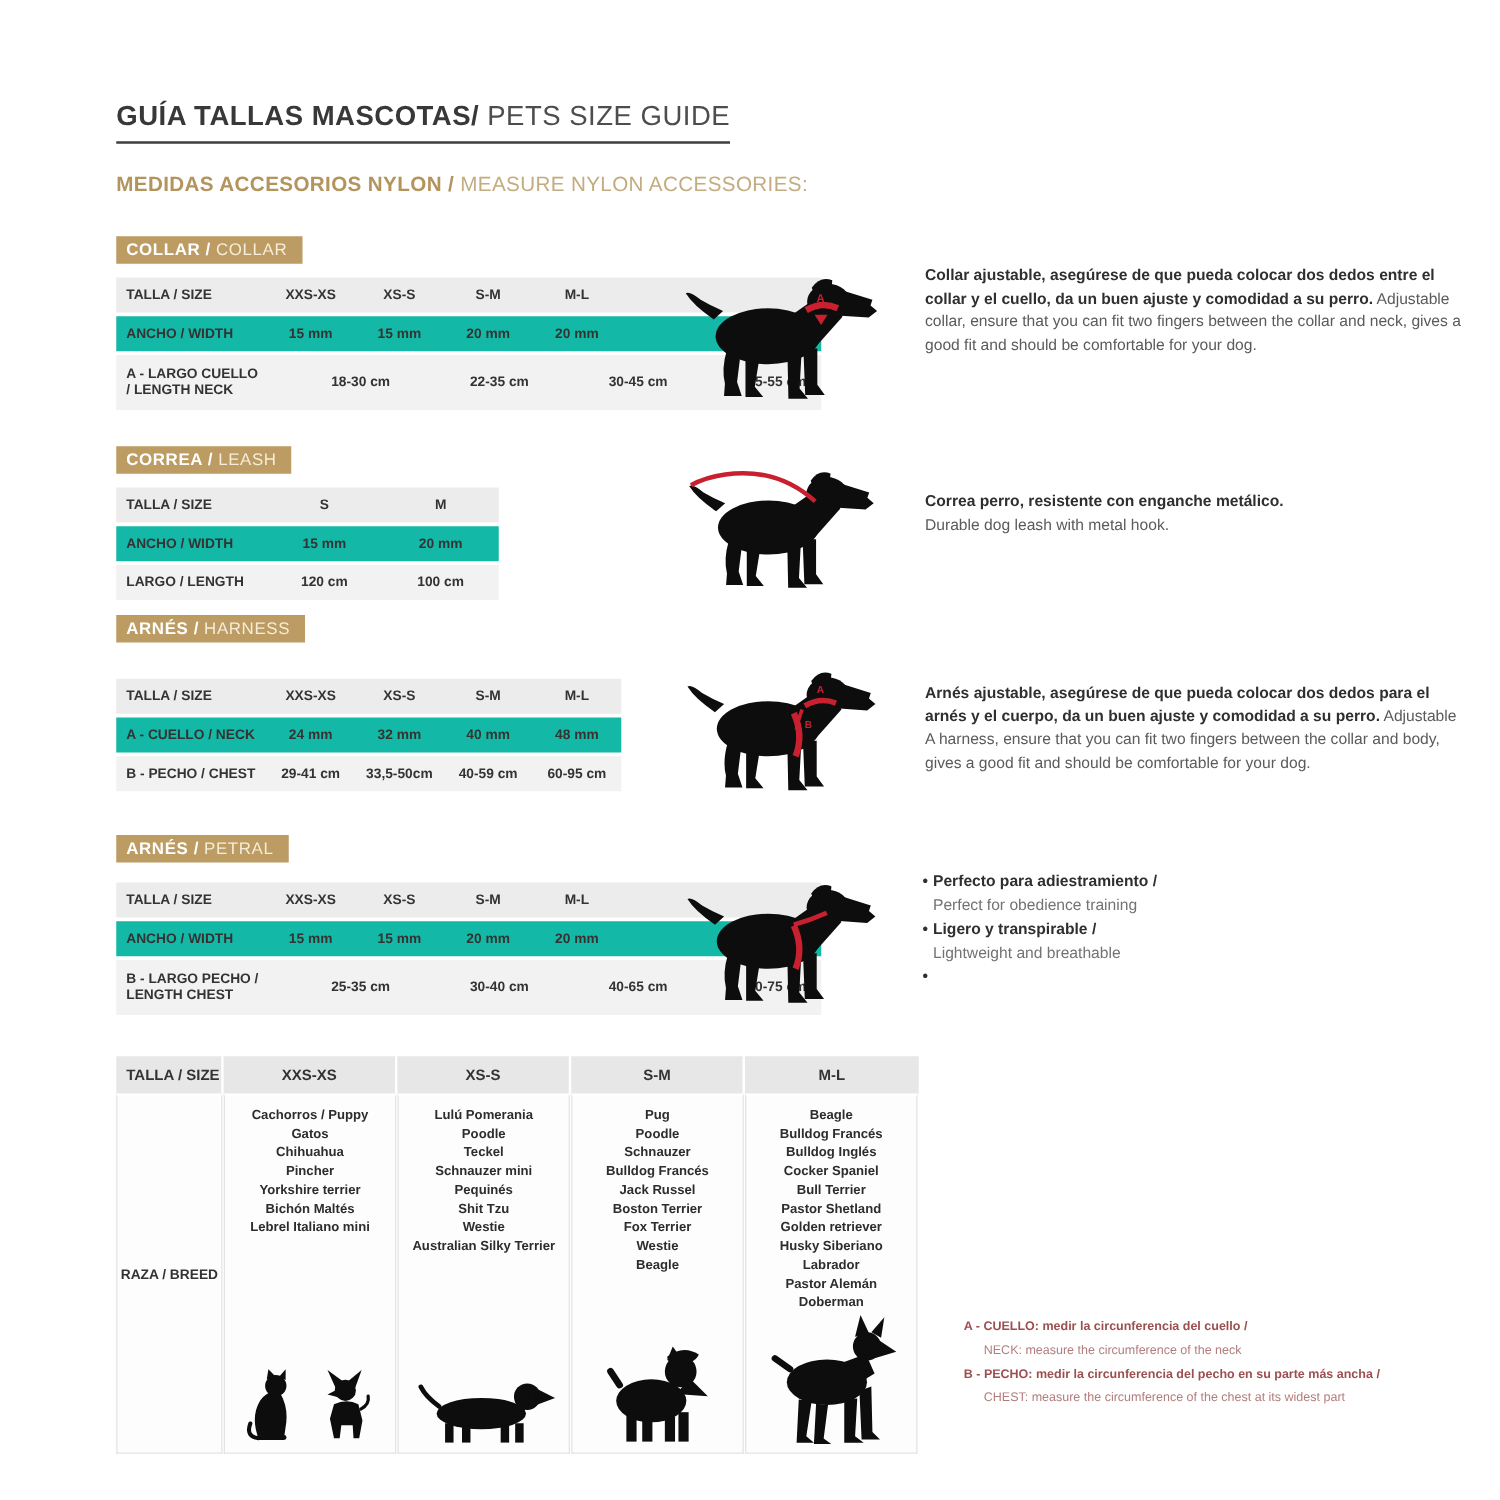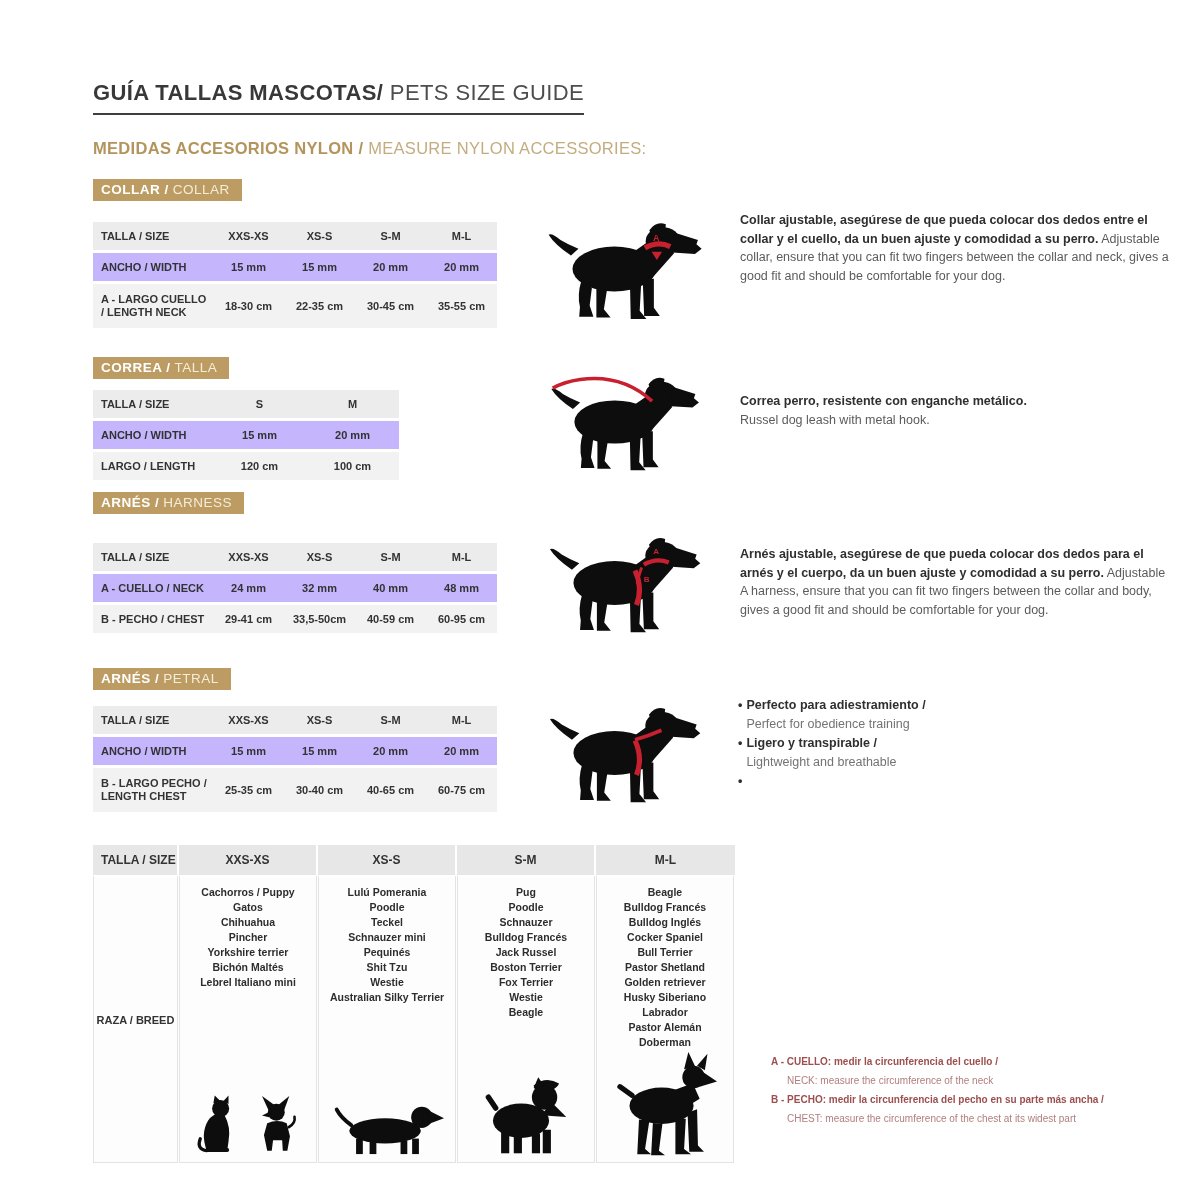--- a/index.html
+++ b/index.html
@@ -21,26 +21,26 @@
   .badge { position:absolute; background:#bc9c62; color:#fff; font-size:13.5px;
            padding:3px 12px 4px 8px; letter-spacing:.5px; }
   .badge .b-es { font-weight:bold; color:#ffffff; }
   .badge .b-en { font-weight:normal; color:rgba(255,250,238,.85); margin-left:4px; }
 
   
   .size-table { position:absolute; display:flex; flex-direction:column; gap:3px; }
   .size-table .tr { display:grid; align-items:center; min-height:28px; }
   .size-table.w4 .tr { grid-template-columns:120px repeat(4,71px); }
   .size-table.w2 .tr { grid-template-columns:120px repeat(2,93px); }
-  .size-table .tr.tall { min-height:44px; }
+  .size-table .tr.tall { min-height:44px;gap:40px; }
   .size-table .td { font-size:11px; font-weight:bold; color:#333; text-align:center;
                     align-self:stretch; display:flex; align-items:center; justify-content:center; }
   .size-table .td.label { justify-content:flex-start; text-align:left; padding:2px 4px 2px 8px; line-height:13px; }
   .bg1 { background:#ececec; }
-  .bg2 { background:#c4b5fd; }
+  .bg2 { background:#14b8a6; }
   .bg3 { background:#f2f2f2; }
 
   
   .desc { position:absolute; width:432px; font-size:12.5px; line-height:18.5px; }
   .desc .d-es { font-weight:bold; color:#2f2f2f; }
   .desc .d-en { font-weight:normal; color:#5b5b5b; }
 
   
   .bullets { position:absolute; width:440px; font-size:12.5px; line-height:18.5px; }
   .bullet { display:flex; margin-bottom:1px; }
@@ -97,21 +97,21 @@
   </svg>
 
   <div class="title">
     <span class="t-es">GUÍA TALLAS MASCOTAS/</span><span class="t-en"> PETS SIZE GUIDE</span>
   </div>
 
   <div class="subtitle">
     <span class="s-es">MEDIDAS ACCESORIOS NYLON /</span><span class="s-en"> MEASURE NYLON ACCESSORIES:</span>
   </div>
 
-  <div class="badge" style="left:93px; top:179px;">
+  <div class="badge" style="left:93px; top:189px;">
     <span class="b-es">COLLAR /</span><span class="b-en">COLLAR</span>
   </div>
 
   <div class="size-table w4" style="left:93px; top:222px;">
     <div class="tr bg1">
       <div class="td label">TALLA / SIZE</div>
       <div class="td">XXS-XS</div>
       <div class="td">XS-S</div>
       <div class="td">S-M</div>
       <div class="td">M-L</div>
@@ -140,21 +140,21 @@
       <polygon points="140,52 154,52 147,63" fill="#c8202e"></polygon>
     </svg>
   </div>
 
   <div class="desc" style="left:740px; top:211px;">
     <span class="d-es">Collar ajustable, asegúrese de que pueda colocar dos dedos entre el collar y el cuello, da un buen ajuste y comodidad a su perro.</span>
     <span class="d-en">Adjustable collar, ensure that you can fit two fingers between the collar and neck, gives a good fit and should be comfortable for your dog.</span>
   </div>
 
   <div class="badge" style="left:93px; top:357px;">
-    <span class="b-es">CORREA /</span><span class="b-en">TALLA</span>
+    <span class="b-es">CORREA /</span><span class="b-en">LEASH</span>
   </div>
 
   <div class="size-table w2" style="left:93px; top:390px;">
     <div class="tr bg1">
       <div class="td label">TALLA / SIZE</div>
       <div class="td">S</div>
       <div class="td">M</div>
     </div>
     <div class="tr bg2">
       <div class="td label">ANCHO / WIDTH</div>
@@ -170,21 +170,21 @@
 
   <div class="dog-fig" style="left:528px; top:368px;">
     <svg width="195" height="108" viewBox="0 0 210 150">
       <use href="#dog-base"></use>
       <path d="M142,46 Q100,8 42,16 Q20,19 4,28" stroke="#c8202e" stroke-width="5" fill="none"></path>
     </svg>
   </div>
 
   <div class="desc" style="left:740px; top:392px;">
     <span class="d-es">Correa perro, resistente con enganche metálico.</span><br>
-    <span class="d-en">Russel dog leash with metal hook.</span>
+    <span class="d-en">Durable dog leash with metal hook.</span>
   </div>
 
   <div class="badge" style="left:93px; top:492px;">
     <span class="b-es">ARNÉS /</span><span class="b-en">HARNESS</span>
   </div>
 
   <div class="size-table w4" style="left:93px; top:543px;">
     <div class="tr bg1">
       <div class="td label">TALLA / SIZE</div>
       <div class="td">XXS-XS</div>

